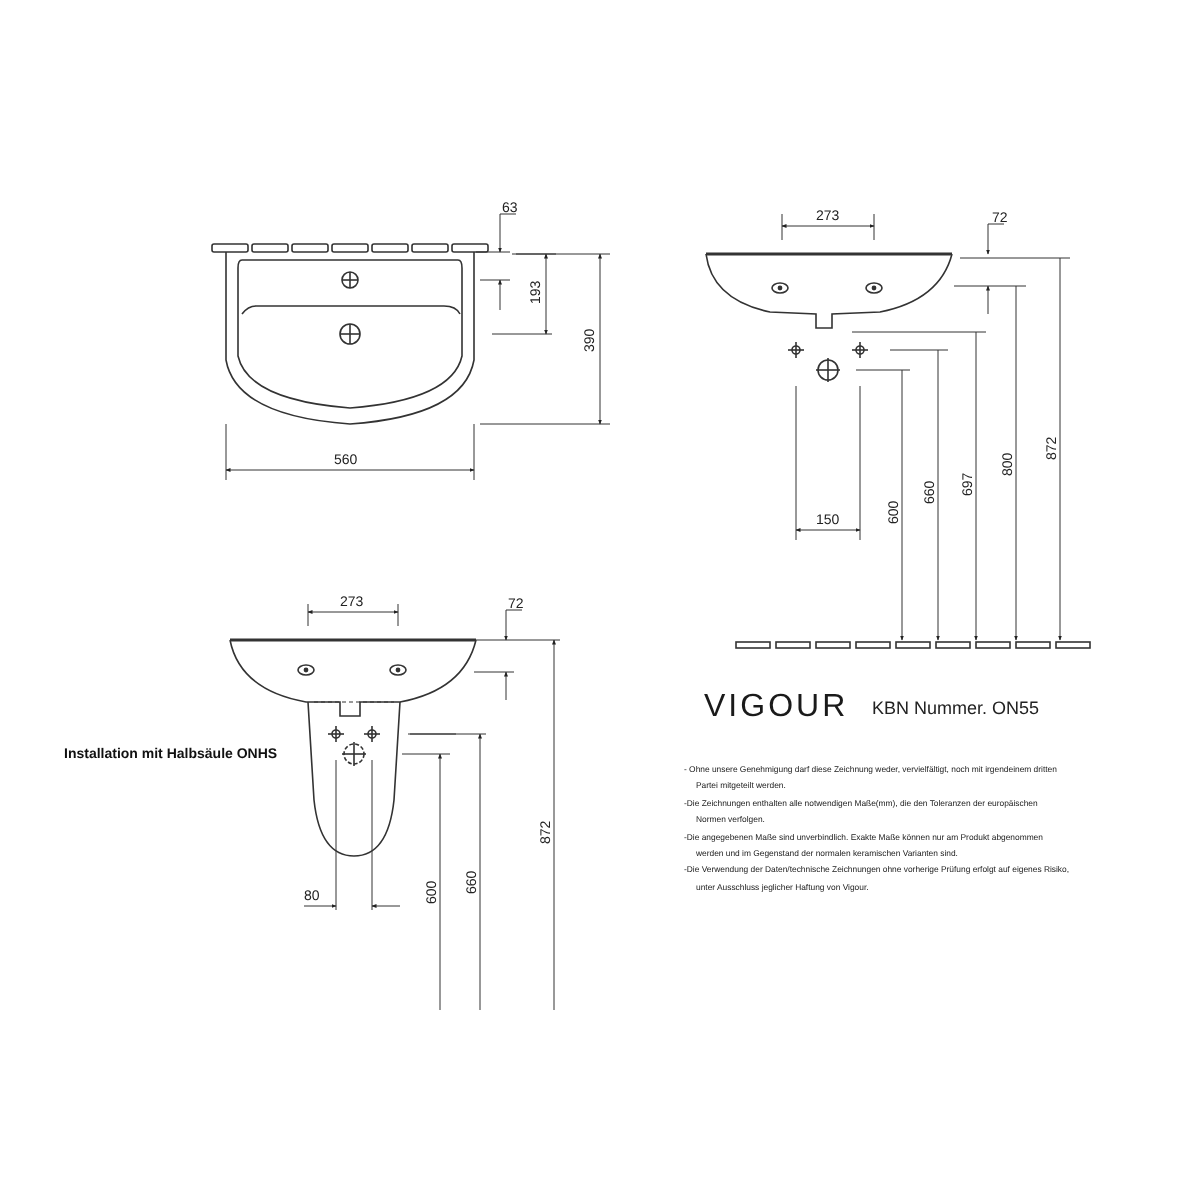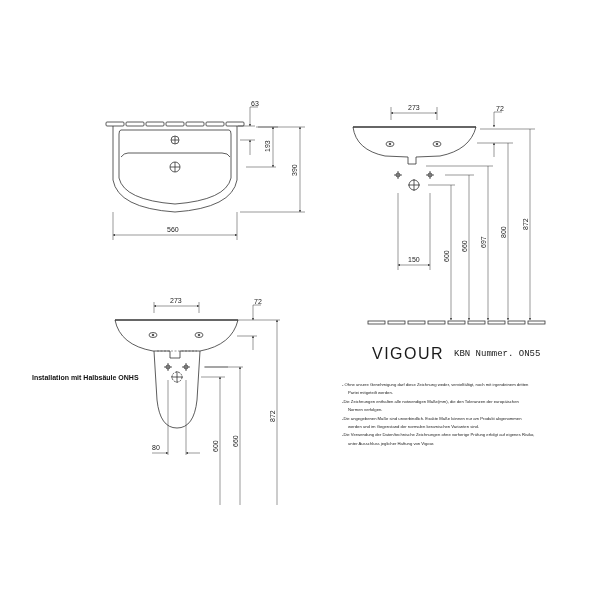--- a/index.html
+++ b/index.html
@@ -1,20 +1,20 @@
 <!DOCTYPE html>
 <html><head>
 <meta charset="utf-8">
 <style>
   html, body { margin:0; padding:0; background:#ffffff; }
   body { width:600px; height:600px; position:relative; overflow:hidden; font-family:"Liberation Sans", sans-serif; color:#1a1a1a; }
   svg.drawing { position:absolute; left:0; top:0; width:600px; height:600px; }
   svg text { font-family:"Liberation Sans", sans-serif; font-size:7px; fill:#222; }
-  .brand { position:absolute; left:372px; top:345px; font-size:16px; letter-spacing:1.5px; color:#1a1a1a; font-family:"Liberation Sans", sans-serif; }
-  .kbn { position:absolute; left:436px; top:349px; font-size:9px; color:#222; font-family:Liberation Mono, monospace;margin-left:18px; }
+  .brand { position:absolute; left:352px; top:345px; font-size:16px; letter-spacing:1.5px; color:#1a1a1a; font-family:"Liberation Sans", sans-serif; }
+  .kbn { position:absolute; left:436px; top:349px; font-size:9px; color:#222; font-family:Liberation Sans, sans-serif; }
   .inst { position:absolute; left:32px; top:374px; font-size:7px; font-weight:bold; color:#111; font-family:"Liberation Sans", sans-serif; }
   .notes { position:absolute; left:342px; top:381px; width:250px; font-size:4.2px; line-height:8.4px; color:#222; font-family:"Liberation Sans", sans-serif; }
   .notes div { white-space:nowrap; }
   .notes .indent { padding-left:6px; }
 </style>
 </head>
 <body>
 
 <svg class="drawing" viewBox="0 0 600 600" xmlns="http://www.w3.org/2000/svg">
   <defs>

